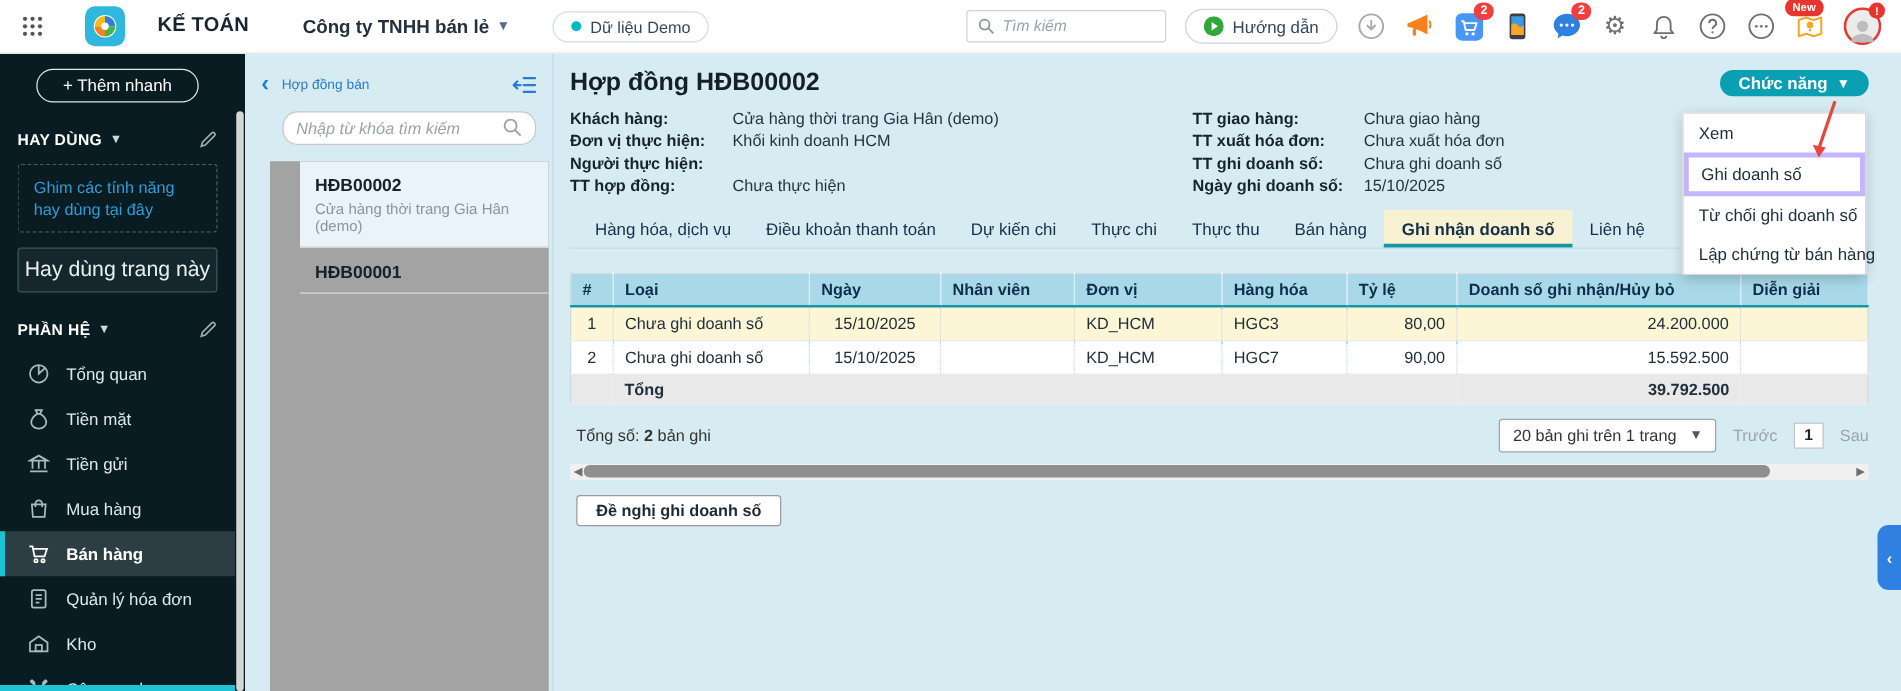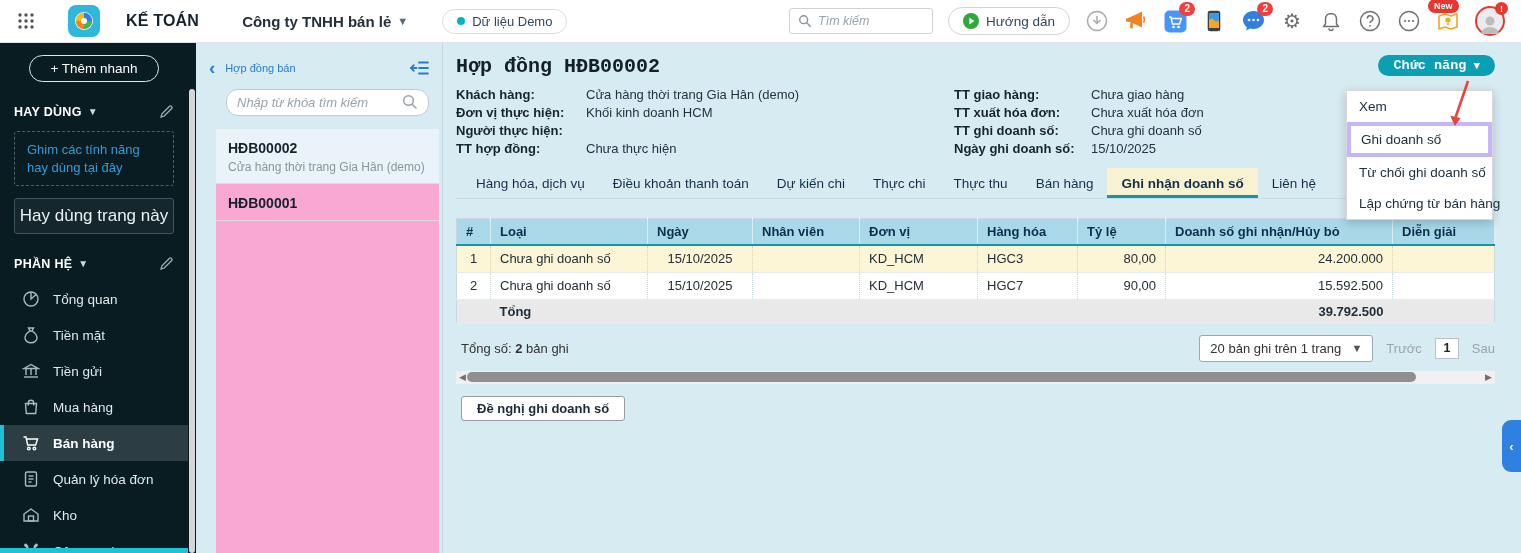--- a/index.html
+++ b/index.html
@@ -19,21 +19,21 @@
   .app-name { margin-left:9px; font-weight:bold; font-size:16px; color:#17242e; letter-spacing:.2px;}
   .company { margin-left:26px; display:flex; align-items:center; gap:6px;
              font-size:15px; font-weight:bold; color:#24313c; cursor:pointer;}
   .caret { font-size:11px; color:#5c6b76; }
   .env-badge { margin-left:17px; display:flex; align-items:center; gap:7px;
                border:1px solid #d8dde1; border-radius:14px; padding:4px 14px;
                font-size:13px; color:#33475b; background:#fff;}
   .env-dot { width:8px; height:8px; border-radius:50%; background:#00b8c4; }
   .tb-right { margin-left:auto; display:flex; align-items:center; gap:15px; padding-right:16px;}
   .tb-search { display:flex; align-items:center; border:1px solid #d2d2d2; border-radius:3px;
-               height:26px; width:144px; padding:0 8px; background:#fff;}
+               height:26px; width:160px; padding:0 8px; background:#fff;}
   .tb-search input { border:none; outline:none; font-size:12.5px; width:100%;
                      font-style:italic; color:#444; margin-left:6px; font-family:"Liberation Sans",sans-serif;}
   .tb-search input::placeholder { color:#9aa3ab; font-style:italic;}
   .guide-btn { display:flex; align-items:center; gap:7px; border:1px solid #d4d4d4;
                border-radius:15px; height:28px; padding:0 14px; background:#fff;
                font-size:13.5px; color:#33475b; cursor:pointer;}
   .icon-btn { position:relative; display:flex; align-items:center; justify-content:center;
               width:24px; height:24px; cursor:pointer;}
   .badge-num { position:absolute; top:-7px; right:-8px; background:#f13f3f; color:#fff;
                border-radius:9px; font-size:10px; font-weight:bold; padding:1px 5px; line-height:12px;}
@@ -78,28 +78,28 @@
   .panel-head { display:flex; align-items:center; padding:17px 12px 0 13px; color:#2a7bd4;}
   .back-chevron { font-size:19px; font-weight:bold; line-height:14px; cursor:pointer;}
   .back-label { margin-left:10px; font-size:11px; cursor:pointer;}
   .collapse-ic { margin-left:auto; cursor:pointer; display:flex;}
   .panel-search { margin:13px 10px 0 30px; position:relative;}
   .panel-search input { width:203px; height:27px; border:1px solid #c3c9cd; border-radius:12px;
                         padding:0 28px 0 10px; font-size:13px; font-style:italic; color:#444;
                         background:#fff; outline:none; font-family:"Liberation Sans",sans-serif;}
   .panel-search input::placeholder { color:#9aa3ab; font-style:italic;}
   .panel-search .mag { position:absolute; right:14px; top:5px; color:#9aa3ab;}
-  .panel-list { background:#f9a8d4; margin:13px 3px 0 20px; flex:1; overflow:hidden;}
+  .panel-list { background:#a3a3a3; margin:13px 3px 0 20px; flex:1; overflow:hidden;padding-left:24px;}
   .p-item { padding:11px 12px 9px; border-bottom:1px solid #dcdcdc; cursor:pointer;}
   .p-item.selected { background:#eaf3fa;}
   .p-code { font-size:14px; font-weight:bold; color:#16212c;}
   .p-sub { font-size:12px; color:#8a949c; margin-top:4px;}
   
   .main { flex:1; position:relative; padding:12px 26px 0 13px;}
-  .main-head { display:flex; justify-content:space-between; align-items:flex-start;font-family:Liberation Mono, monospace;}
+  .main-head { display:flex; justify-content:space-between; align-items:center;}
   .page-title { font-size:20px; font-weight:bold; color:#141f29;}
   .fn-btn { background:#0a9fb2; color:#fff; border:none; border-radius:14px; height:21px;
             padding:0 15px; font-weight:bold; font-size:13.5px; cursor:pointer;
             display:flex; align-items:center; gap:7px; font-family:inherit;}
   .fn-btn .caret{ color:#fff;}
   .info { display:flex; margin-top:9px; font-size:13px; color:#1c2833;}
   .info-col { display:grid; row-gap:3px; align-content:start;}
   .info-col.left  { grid-template-columns:130px auto; width:498px;}
   .info-col.right { grid-template-columns:137px auto;}
   .info-label { font-weight:bold; color:#17242e;}

